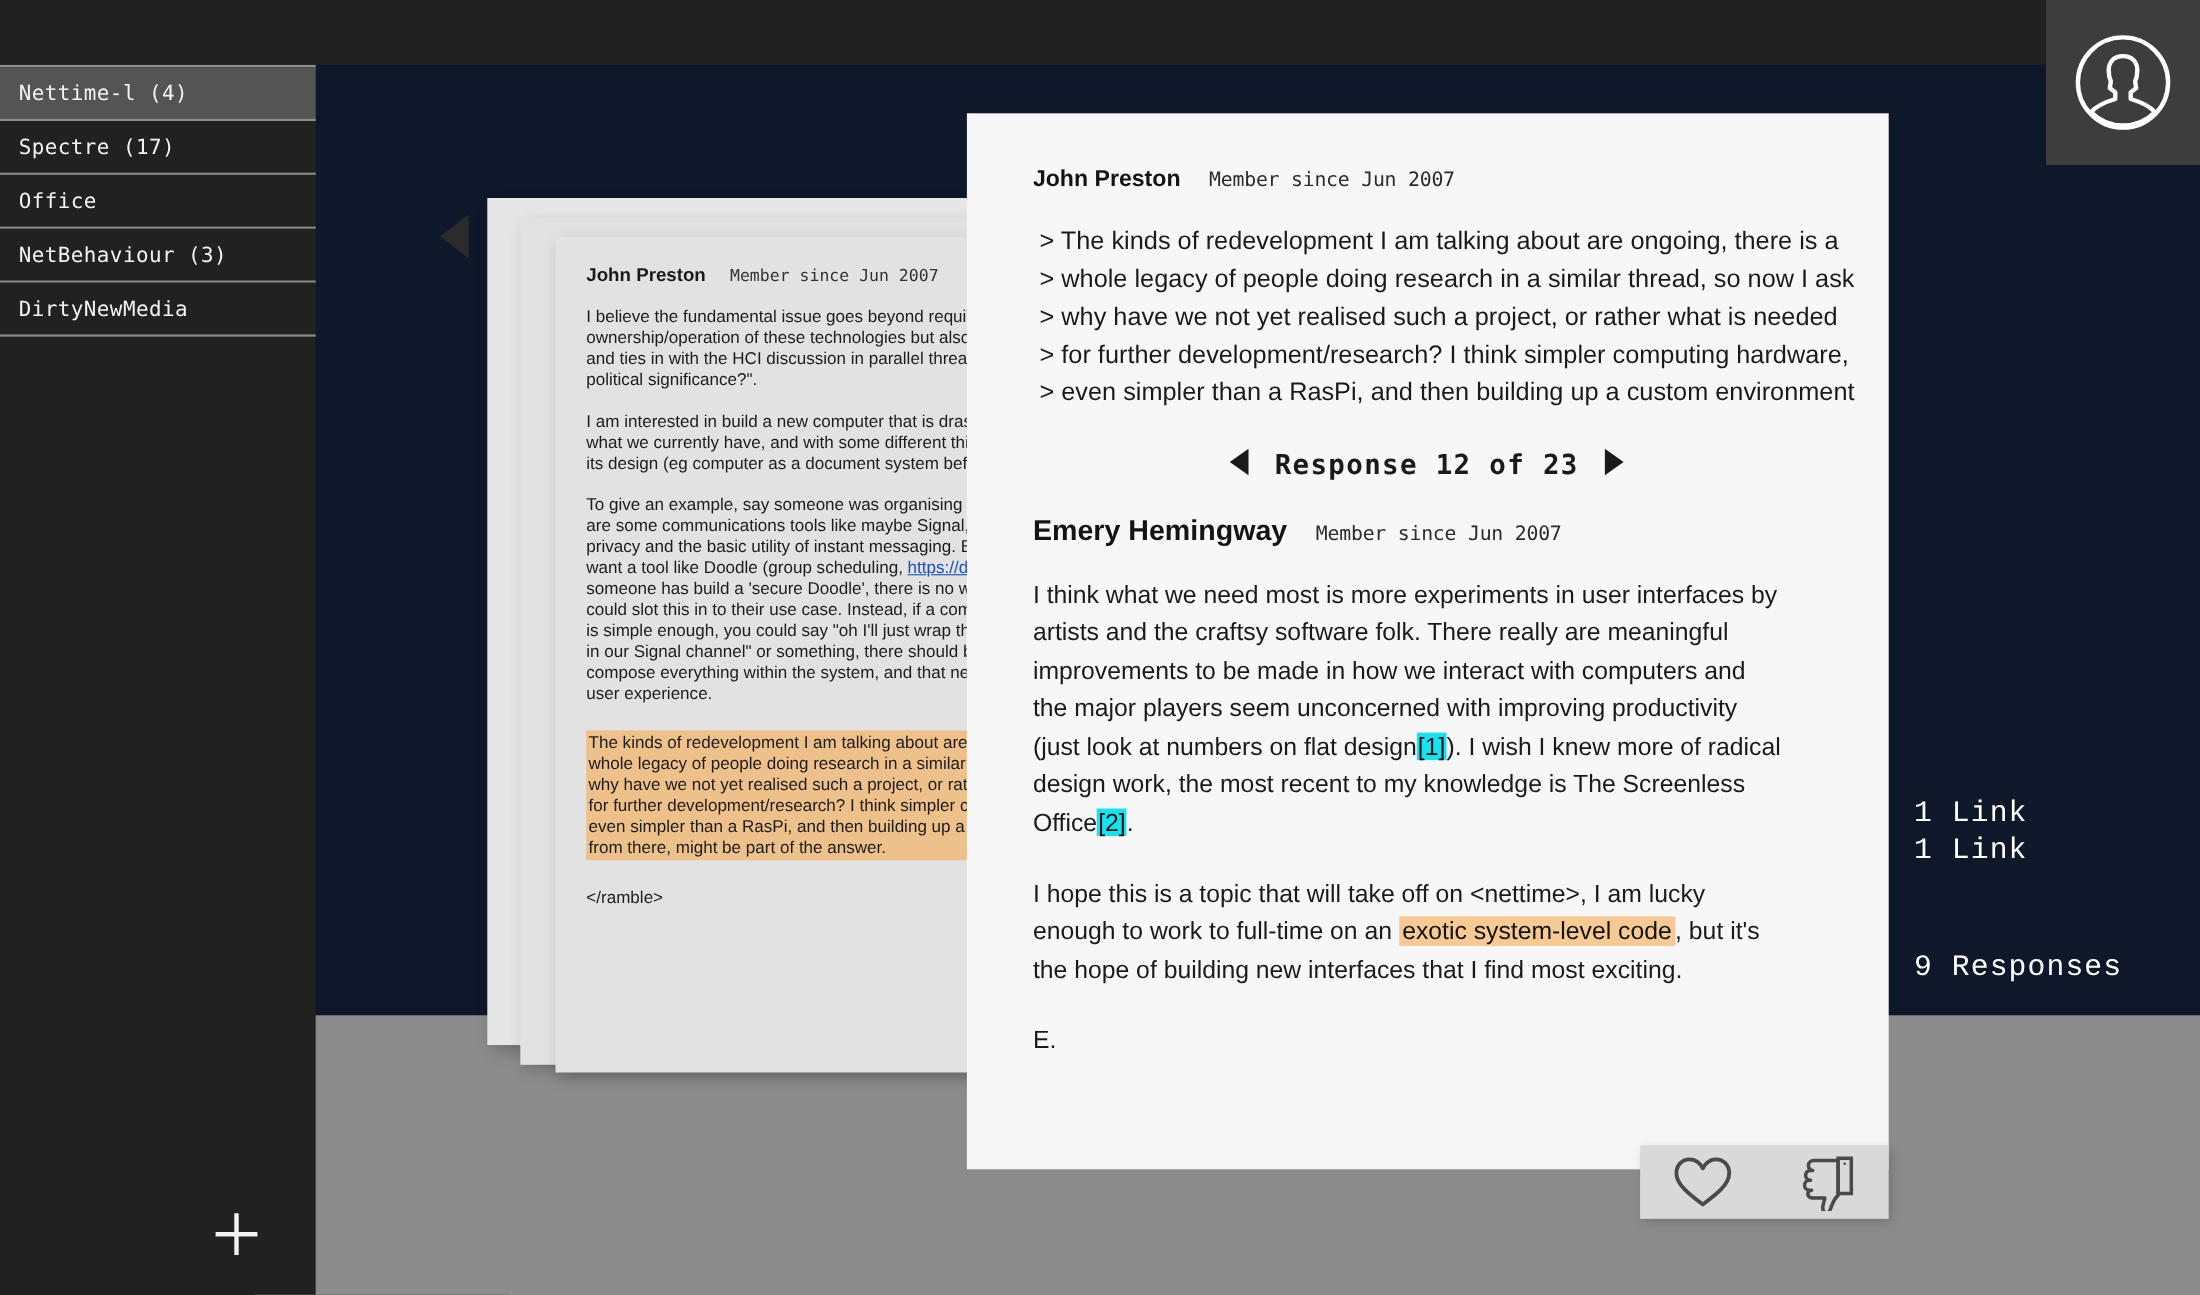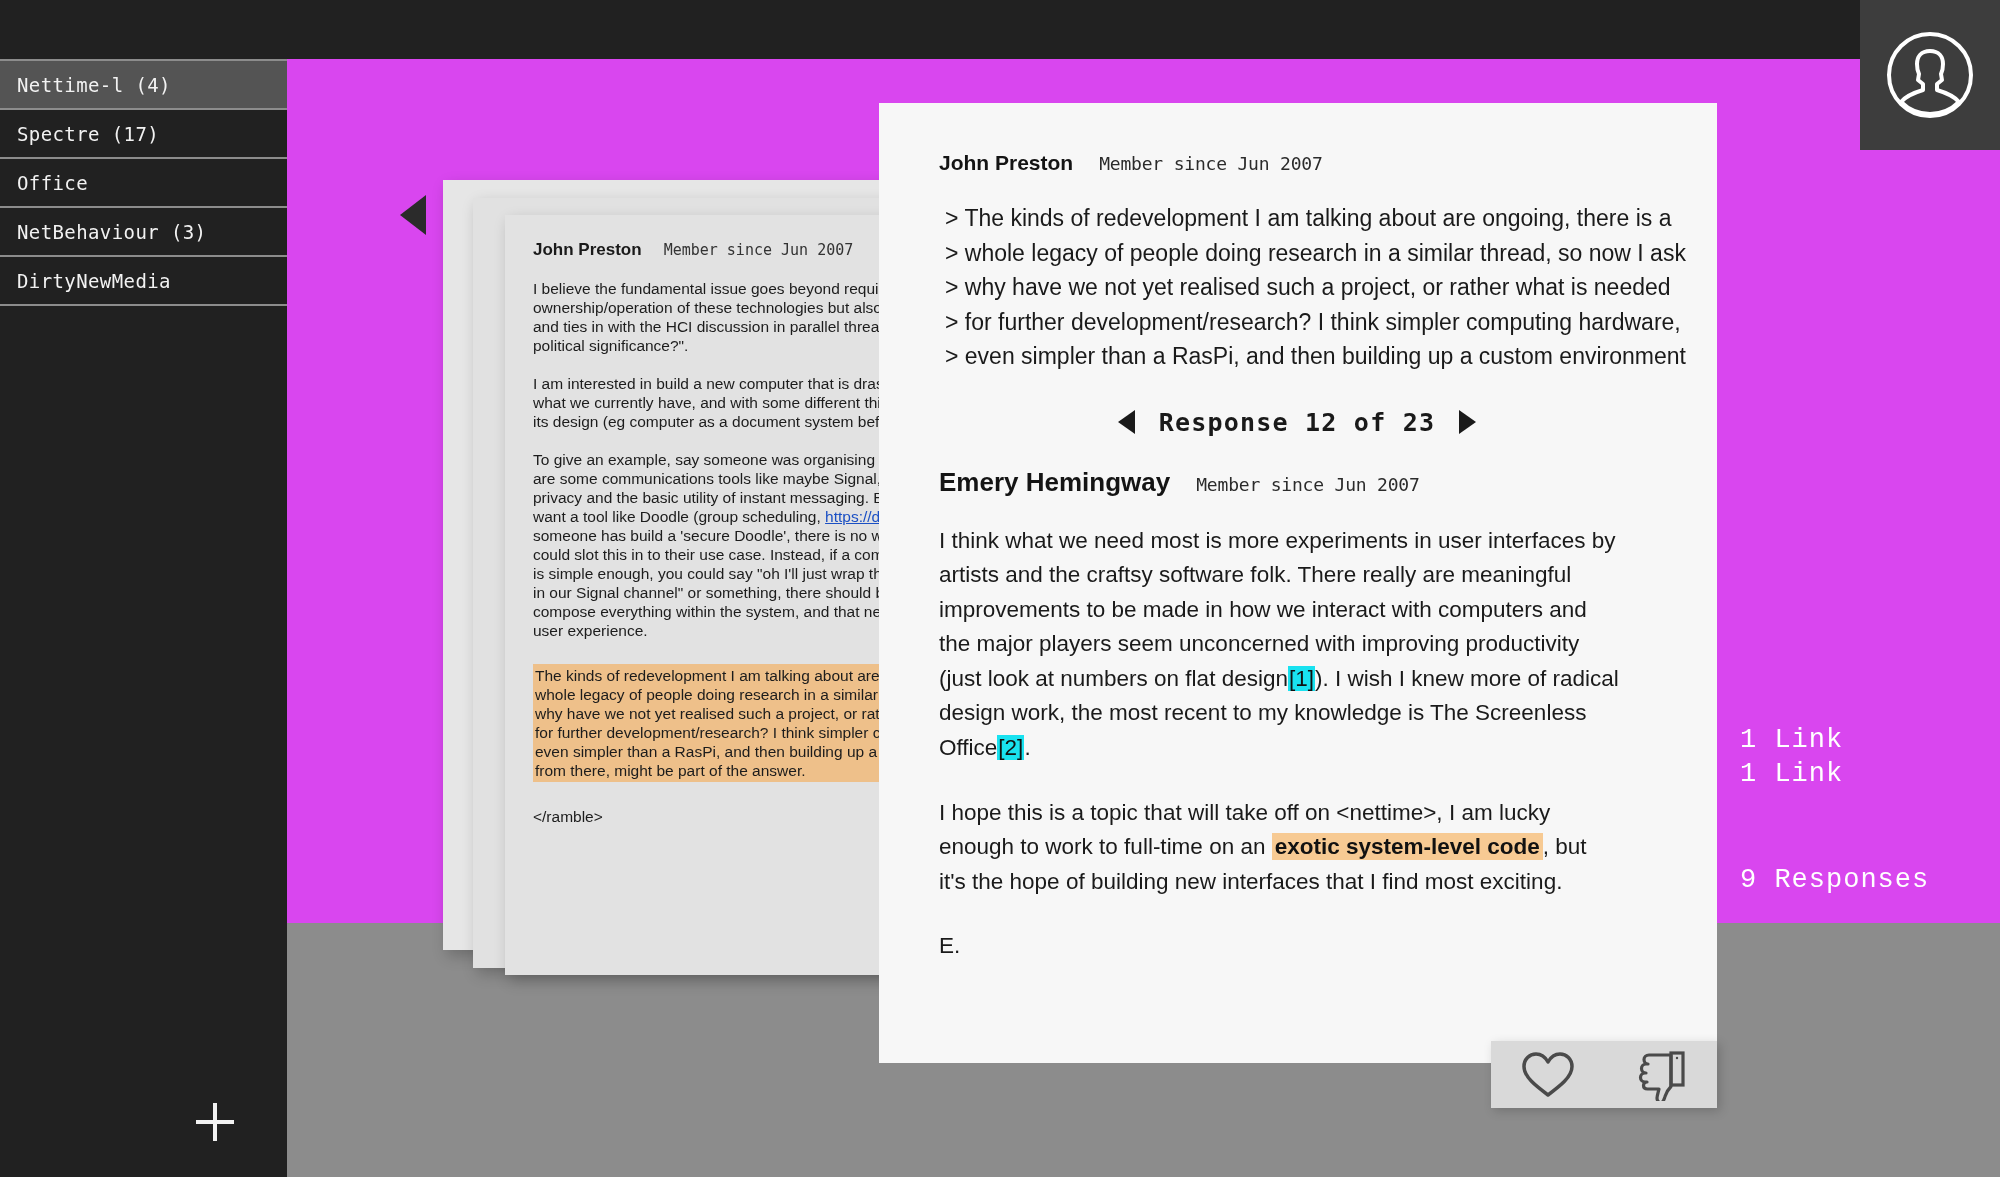--- a/index.html
+++ b/index.html
@@ -14,21 +14,21 @@
     overflow: hidden;
     font-family: "Liberation Sans", sans-serif;
     -webkit-font-smoothing: antialiased;
   }
 
   
   #workspace {
     position: absolute;
     left: 0; top: 0;
     width: 2000px; height: 923px;
-    background: #d946ef;
+    background: #0f172a;
   }
 
   
   #topbar {
     position: absolute;
     left: 0; top: 0;
     width: 1861px; height: 59px;
     background: #212121;
   }
 
@@ -171,21 +171,20 @@
     font-size: 23px;
     line-height: 34.5px;
     color: #1a1a1a;
     white-space: nowrap;
     margin-left: 6px;
   }
 
   
   #response-nav {
     display: flex;
-    align-items: center;
     justify-content: center;
     gap: 24px;
     margin: 34px 0 30px 0;
   }
   #response-nav .nav-label {
     font-family: "DejaVu Sans Mono", monospace;
     font-size: 25px;
     font-weight: bold;
     color: #1a1a1a;
     letter-spacing: 1.2px;
@@ -213,21 +212,20 @@
   }
   .hl-cyan {
     background: #19e2f0;
     color: #111;
     padding: 0 1px;
   }
   .hl-orange {
     background: #f7ca93;
     color: #111;
     padding: 1px 3px;
-    font-weight: bold;
   }
 
   
   #annotations {
     position: absolute;
     left: 1740px;
     top: 723px;
     width: 240px;
     font-family: Liberation Mono, monospace;
     color: #ffffff;

